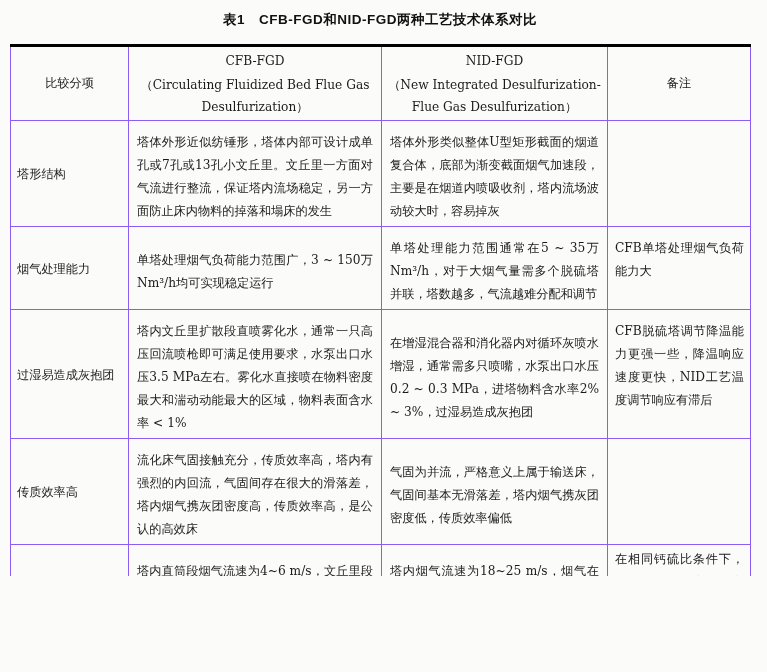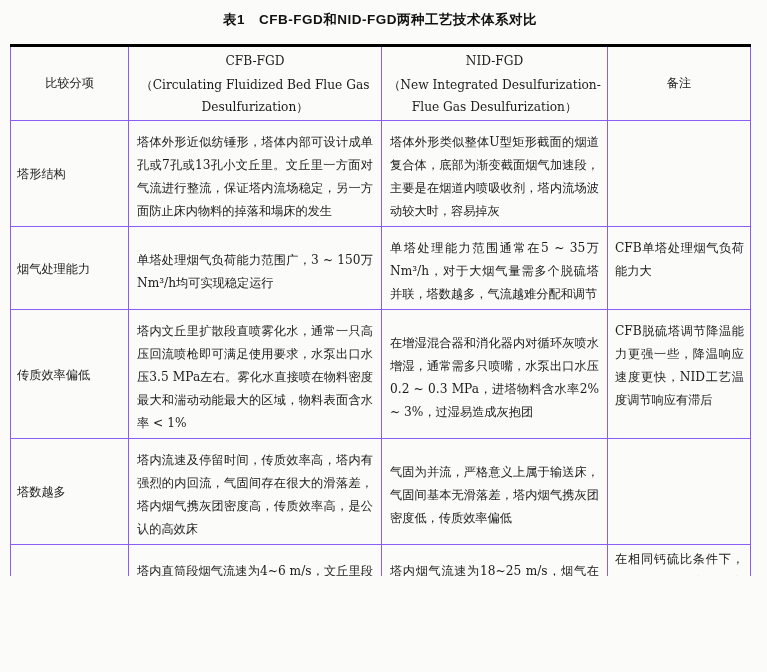--- a/index.html
+++ b/index.html
@@ -115,28 +115,28 @@
         <td class="txt">塔体外形类似整体U型矩形截面的烟道复合体，底部为渐变截面烟气加速段，主要是在烟道内喷吸收剂，塔内流场波动较大时，容易掉灰</td>
         <td class="rmk"></td>
       </tr>
       <tr>
         <td class="lbl">烟气处理能力</td>
         <td class="txt">单塔处理烟气负荷能力范围广，3 ~ 150万Nm³/h均可实现稳定运行</td>
         <td class="txt">单塔处理能力范围通常在5 ~ 35万Nm³/h，对于大烟气量需多个脱硫塔并联，塔数越多，气流越难分配和调节</td>
         <td class="rmk">CFB单塔处理烟气负荷能力大</td>
       </tr>
       <tr>
-        <td class="lbl">传质效率偏低</td>
+        <td class="lbl">过湿易造成灰抱团</td>
         <td class="txt">塔内文丘里扩散段直喷雾化水，通常一只高压回流喷枪即可满足使用要求，水泵出口水压3.5 MPa左右。雾化水直接喷在物料密度最大和湍动动能最大的区域，物料表面含水率 &lt; 1%</td>
         <td class="txt">在增湿混合器和消化器内对循环灰喷水增湿，通常需多只喷嘴，水泵出口水压0.2 ~ 0.3 MPa，进塔物料含水率2% ~ 3%，过湿易造成灰抱团</td>
         <td class="rmk">CFB脱硫塔调节降温能力更强一些，降温响应速度更快，NID工艺温度调节响应有滞后</td>
       </tr>
       <tr>
-        <td class="lbl">塔数越多</td>
-        <td class="txt">塔内流速及停留时间，传质效率高，塔内有强烈的内回流，气固间存在很大的滑落差，塔内烟气携灰团密度高，传质效率高，是公认的高效床</td>
+        <td class="lbl">传质效率高</td>
+        <td class="txt">流化床气固接触充分，传质效率高，塔内有强烈的内回流，气固间存在很大的滑落差，塔内烟气携灰团密度高，传质效率高，是公认的高效床</td>
         <td class="txt">气固为并流，严格意义上属于输送床，气固间基本无滑落差，塔内烟气携灰团密度低，传质效率偏低</td>
         <td class="rmk"></td>
       </tr>
       <tr>
         <td class="lbl">塔内流速及停留时间</td>
         <td class="txt">塔内直筒段烟气流速为4~6 m/s，文丘里段烟气流速为40~50 m/s，气固接触时间长，</td>
         <td class="txt">塔内烟气流速为18~25 m/s，烟气在塔内总停留时间只有1.5 ~ 2 s，气固接触</td>
         <td class="rmk">在相同钙硫比条件下，CFB比NID可实现更高脱硫效率</td>
       </tr>
     </tbody>

